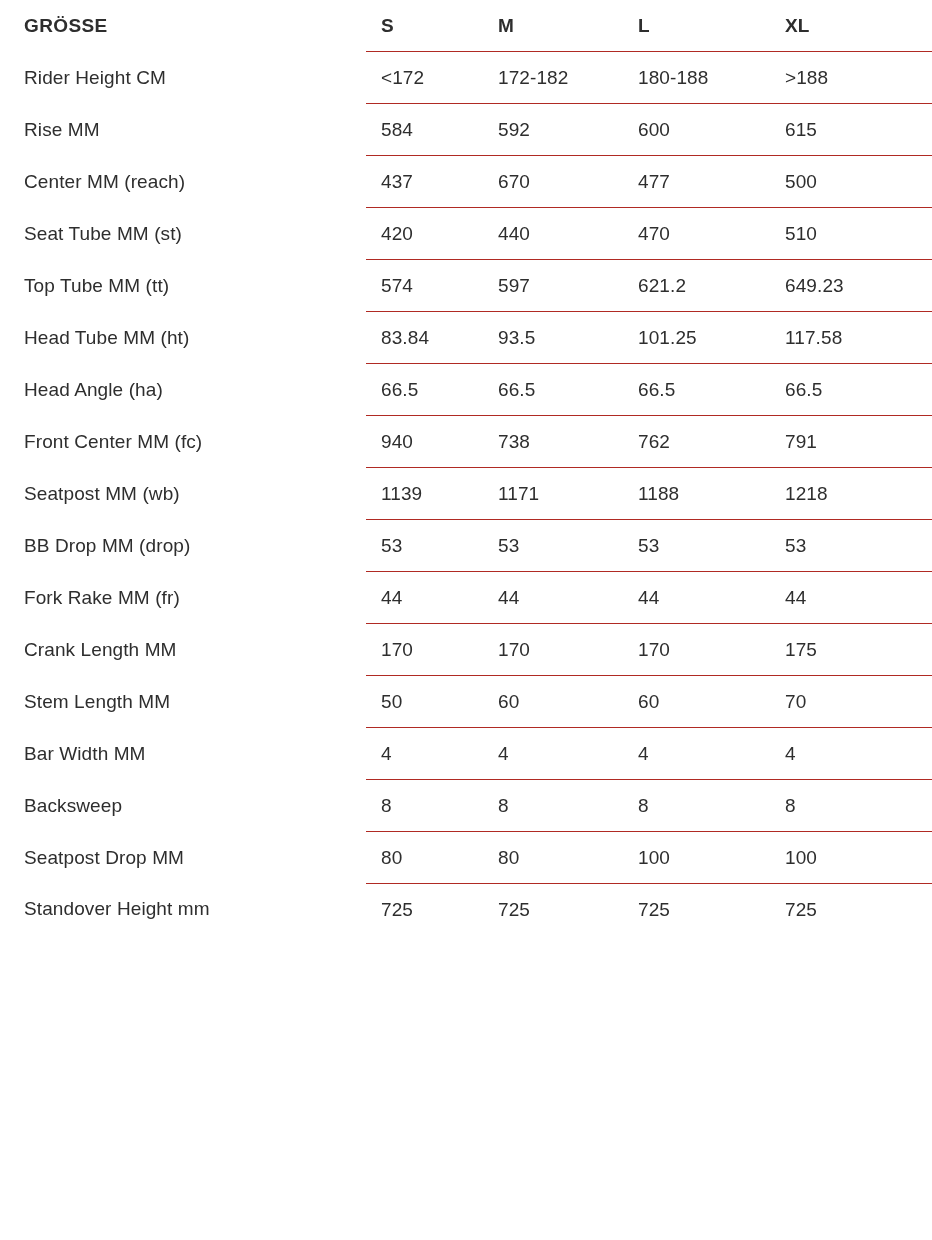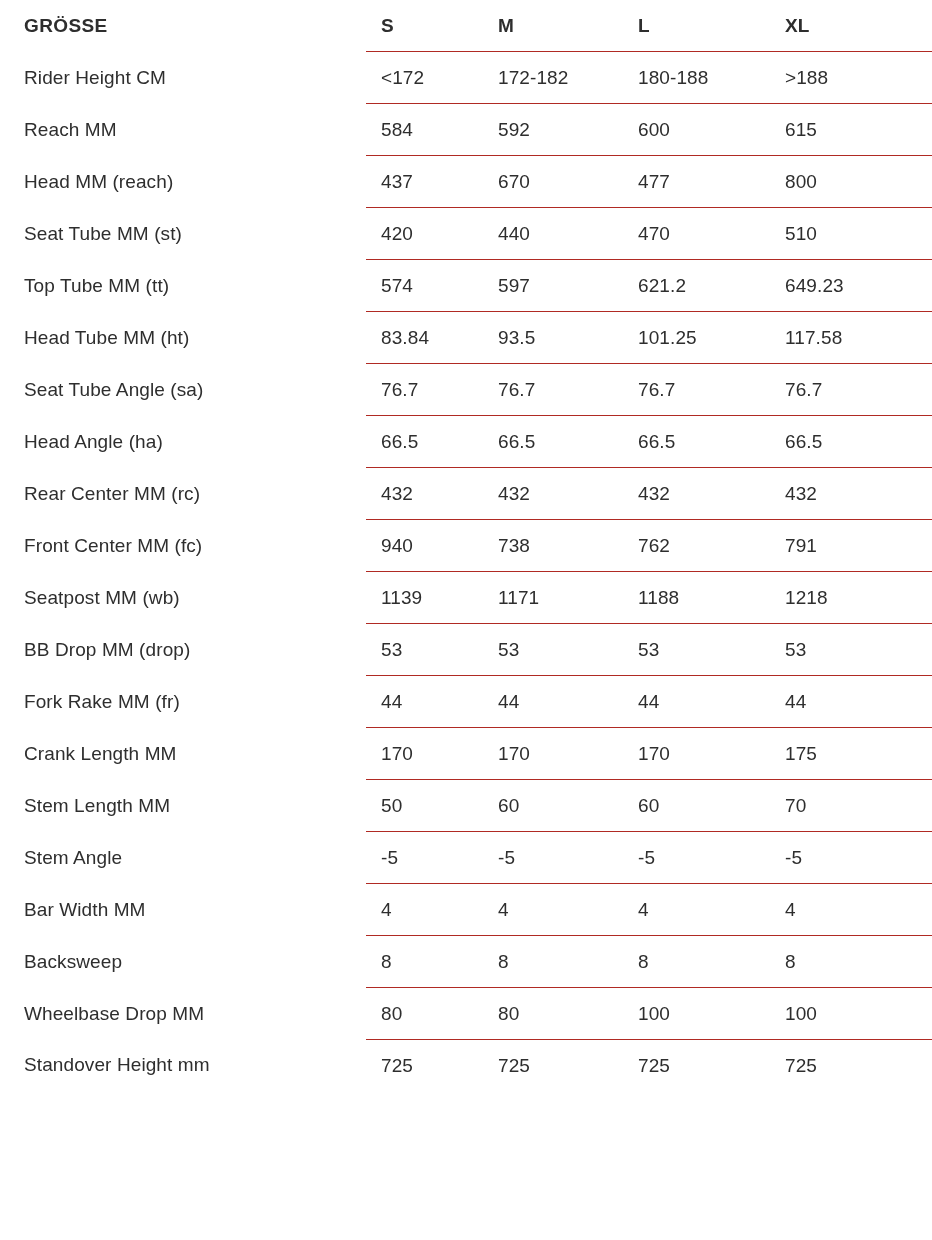--- a/index.html
+++ b/index.html
@@ -87,32 +87,32 @@
   </thead>
   <tbody id="geo-body">
       <tr class="row-data">
         <td class="cell-label">Rider Height CM</td>
         <td class="cell-val">&lt;172</td>
         <td class="cell-val">172-182</td>
         <td class="cell-val">180-188</td>
         <td class="cell-val">&gt;188</td>
       </tr>
       <tr class="row-data">
-        <td class="cell-label">Reach MM</td>
+        <td class="cell-label">Rise MM</td>
         <td class="cell-val">584</td>
         <td class="cell-val">592</td>
         <td class="cell-val">600</td>
         <td class="cell-val">615</td>
       </tr>
       <tr class="row-data">
-        <td class="cell-label">Head MM (reach)</td>
+        <td class="cell-label">Center MM (reach)</td>
         <td class="cell-val">437</td>
         <td class="cell-val">670</td>
         <td class="cell-val">477</td>
-        <td class="cell-val">800</td>
+        <td class="cell-val">500</td>
       </tr>
       <tr class="row-data">
         <td class="cell-label">Seat Tube MM (st)</td>
         <td class="cell-val">420</td>
         <td class="cell-val">440</td>
         <td class="cell-val">470</td>
         <td class="cell-val">510</td>
       </tr>
       <tr class="row-data">
         <td class="cell-label">Top Tube MM (tt)</td>
@@ -122,39 +122,25 @@
         <td class="cell-val">649.23</td>
       </tr>
       <tr class="row-data">
         <td class="cell-label">Head Tube MM (ht)</td>
         <td class="cell-val">83.84</td>
         <td class="cell-val">93.5</td>
         <td class="cell-val">101.25</td>
         <td class="cell-val">117.58</td>
       </tr>
       <tr class="row-data">
-        <td class="cell-label">Seat Tube Angle (sa)</td>
-        <td class="cell-val">76.7</td>
-        <td class="cell-val">76.7</td>
-        <td class="cell-val">76.7</td>
-        <td class="cell-val">76.7</td>
-      </tr>
-      <tr class="row-data">
         <td class="cell-label">Head Angle (ha)</td>
         <td class="cell-val">66.5</td>
         <td class="cell-val">66.5</td>
         <td class="cell-val">66.5</td>
         <td class="cell-val">66.5</td>
-      </tr>
-      <tr class="row-data">
-        <td class="cell-label">Rear Center MM (rc)</td>
-        <td class="cell-val">432</td>
-        <td class="cell-val">432</td>
-        <td class="cell-val">432</td>
-        <td class="cell-val">432</td>
       </tr>
       <tr class="row-data">
         <td class="cell-label">Front Center MM (fc)</td>
         <td class="cell-val">940</td>
         <td class="cell-val">738</td>
         <td class="cell-val">762</td>
         <td class="cell-val">791</td>
       </tr>
       <tr class="row-data">
         <td class="cell-label">Seatpost MM (wb)</td>
@@ -185,42 +171,35 @@
         <td class="cell-val">175</td>
       </tr>
       <tr class="row-data">
         <td class="cell-label">Stem Length MM</td>
         <td class="cell-val">50</td>
         <td class="cell-val">60</td>
         <td class="cell-val">60</td>
         <td class="cell-val">70</td>
       </tr>
       <tr class="row-data">
-        <td class="cell-label">Stem Angle</td>
-        <td class="cell-val">-5</td>
-        <td class="cell-val">-5</td>
-        <td class="cell-val">-5</td>
-        <td class="cell-val">-5</td>
-      </tr>
-      <tr class="row-data">
         <td class="cell-label">Bar Width MM</td>
         <td class="cell-val">4</td>
         <td class="cell-val">4</td>
         <td class="cell-val">4</td>
         <td class="cell-val">4</td>
       </tr>
       <tr class="row-data">
         <td class="cell-label">Backsweep</td>
         <td class="cell-val">8</td>
         <td class="cell-val">8</td>
         <td class="cell-val">8</td>
         <td class="cell-val">8</td>
       </tr>
       <tr class="row-data">
-        <td class="cell-label">Wheelbase Drop MM</td>
+        <td class="cell-label">Seatpost Drop MM</td>
         <td class="cell-val">80</td>
         <td class="cell-val">80</td>
         <td class="cell-val">100</td>
         <td class="cell-val">100</td>
       </tr>
       <tr class="row-data">
         <td class="cell-label">Standover Height mm</td>
         <td class="cell-val">725</td>
         <td class="cell-val">725</td>
         <td class="cell-val">725</td>

